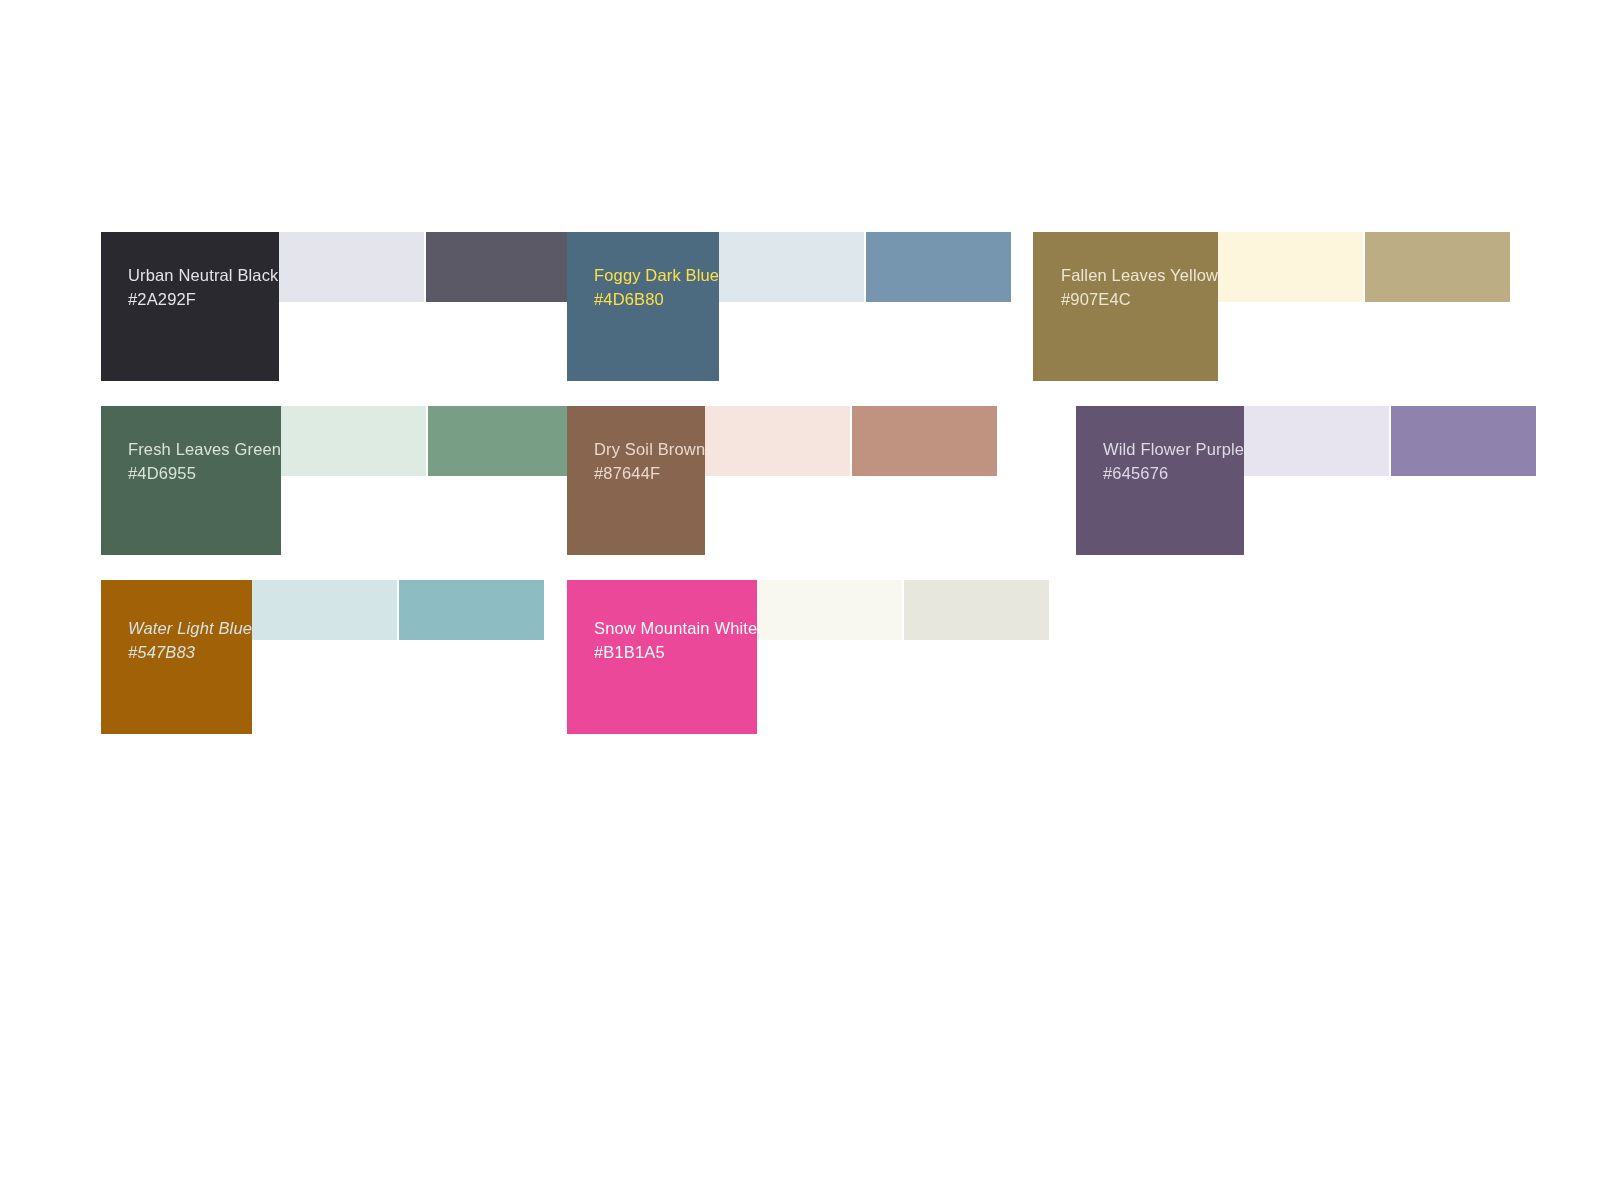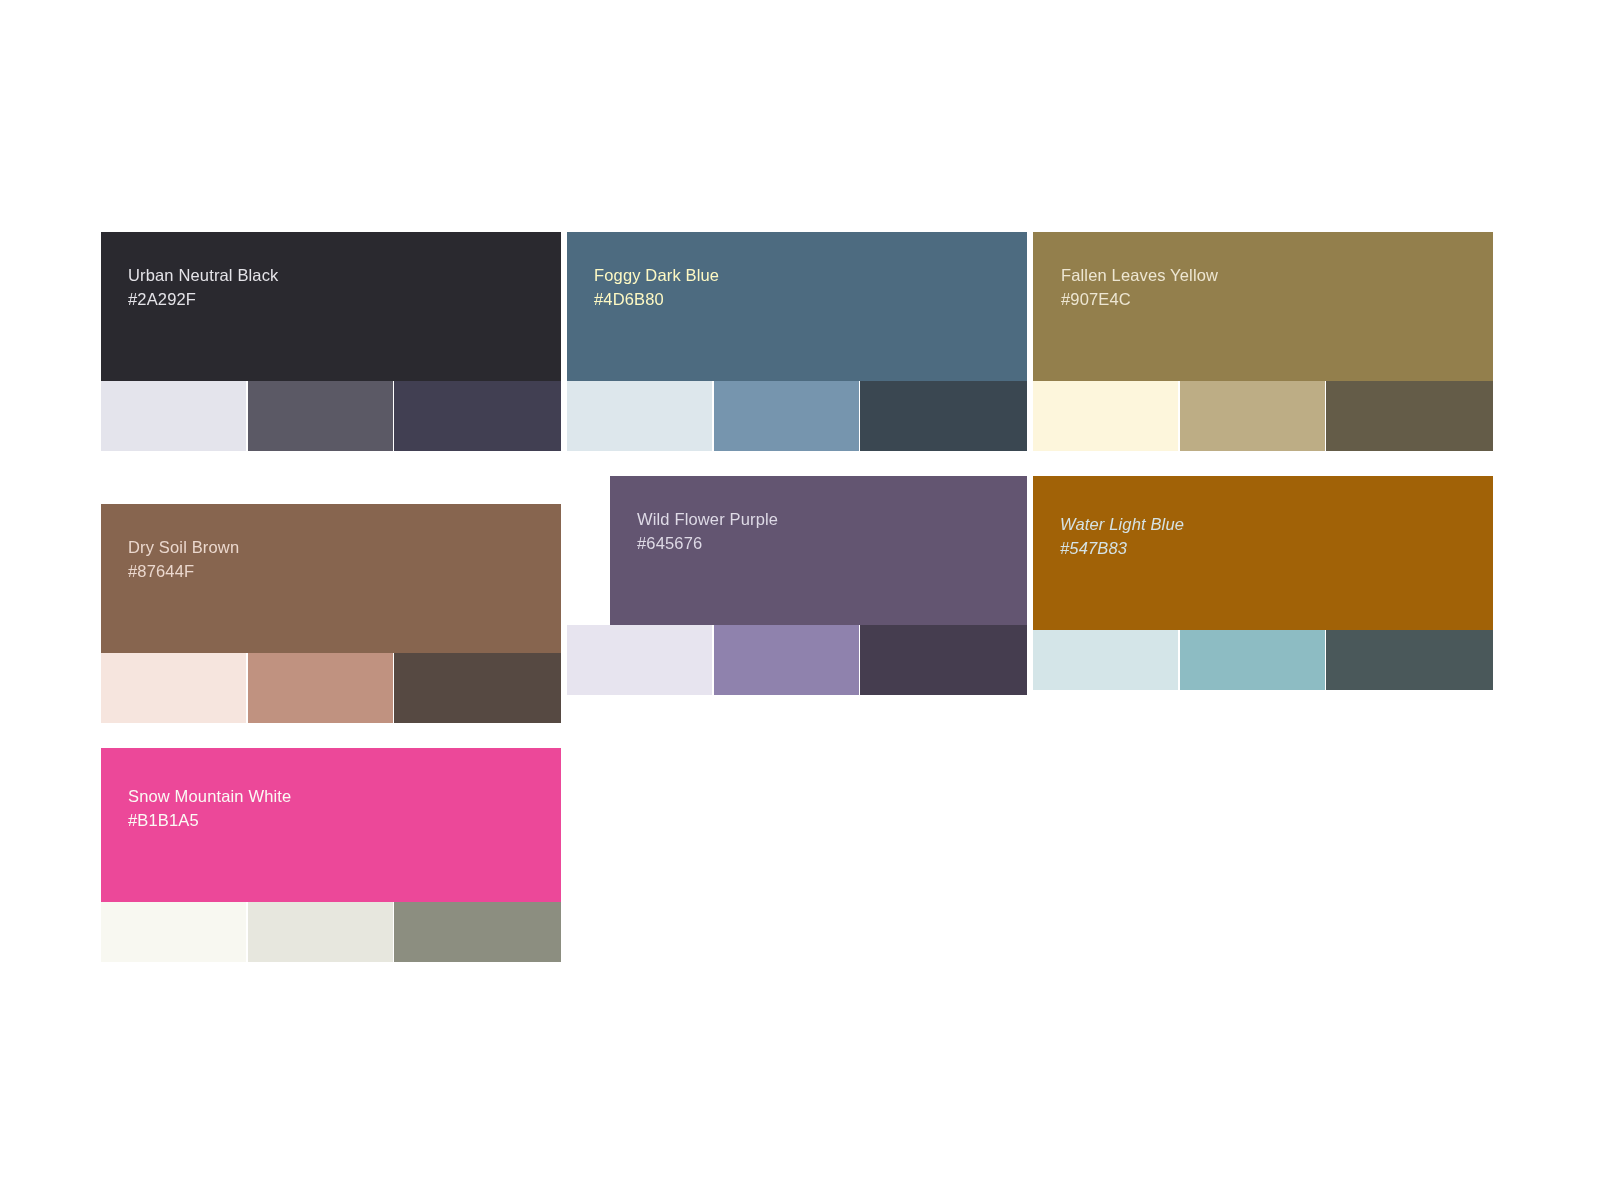--- a/index.html
+++ b/index.html
@@ -19,23 +19,23 @@
     position: absolute;
     left: 101px;
     top: 232px;
     width: 1396px;
     display: grid;
     grid-template-columns: repeat(3, 446px);
     grid-column-gap: 20px;
     grid-row-gap: 25px;
   }
   .swatch-card {
-    width: 460px;
+    width: 394px;
     display: flex;
-    flex-direction: column;
+    flex-direction: row;
     border-radius: 17px;
   }
   .card-main {
     height: 149px;
     padding: 32px 0 0 27px;
     position: relative;
   }
   .card-label {
     font-size: 16.5px;
     line-height: 23.5px;
@@ -72,21 +72,21 @@
         <div class="card-label card-hex">#2A292F</div>
       </div>
       <div class="card-shades">
         <div class="shade s1" style="background-color: rgb(228, 228, 236);"></div>
         <div class="shade s2" style="background-color: rgb(91, 89, 101);"></div>
         <div class="shade s3" style="background-color: rgb(65, 63, 82);"></div>
       </div>
     </div>
 
     <div class="swatch-card row1">
-      <div class="card-main" style="background-color: rgb(77, 107, 128); color: #fef9c3;">
+      <div class="card-main" style="background-color: rgb(77, 107, 128); color: #fde047;">
         <div class="card-label card-name">Foggy Dark Blue</div>
         <div class="card-label card-hex">#4D6B80</div>
       </div>
       <div class="card-shades">
         <div class="shade s1" style="background-color: rgb(221, 231, 236);"></div>
         <div class="shade s2" style="background-color: rgb(118, 149, 174);"></div>
         <div class="shade s3" style="background-color: rgb(58, 71, 81);"></div>
       </div>
     </div>
 
@@ -95,23 +95,34 @@
         <div class="card-label card-name">Fallen Leaves Yellow</div>
         <div class="card-label card-hex">#907E4C</div>
       </div>
       <div class="card-shades">
         <div class="shade s1" style="background-color: rgb(253, 246, 220);"></div>
         <div class="shade s2" style="background-color: rgb(189, 173, 133);"></div>
         <div class="shade s3" style="background-color: rgb(100, 92, 72);"></div>
       </div>
     </div>
 
+    <div class="swatch-card row2">
+      <div class="card-main" style="background-color: rgb(76, 103, 85); color: rgb(217, 227, 219);">
+        <div class="card-label card-name">Fresh Leaves Green</div>
+        <div class="card-label card-hex">#4D6955</div>
+      </div>
+      <div class="card-shades">
+        <div class="shade s1" style="background-color: rgb(222, 235, 227);"></div>
+        <div class="shade s2" style="background-color: rgb(120, 158, 133);"></div>
+        <div class="shade s3" style="background-color: rgb(55, 77, 61);"></div>
+      </div>
+    </div>
 
     <div class="swatch-card row2">
-      <div class="card-main" style="background-color: rgb(135, 101, 79); color: rgb(235, 216, 206); margin-top: 28px;">
+      <div class="card-main" style="background-color: rgb(135, 101, 79); color: rgb(235, 216, 206);">
         <div class="card-label card-name">Dry Soil Brown</div>
         <div class="card-label card-hex">#87644F</div>
       </div>
       <div class="card-shades">
         <div class="shade s1" style="background-color: rgb(246, 229, 222);"></div>
         <div class="shade s2" style="background-color: rgb(192, 146, 128);"></div>
         <div class="shade s3" style="background-color: rgb(86, 73, 66);"></div>
       </div>
     </div>
 

